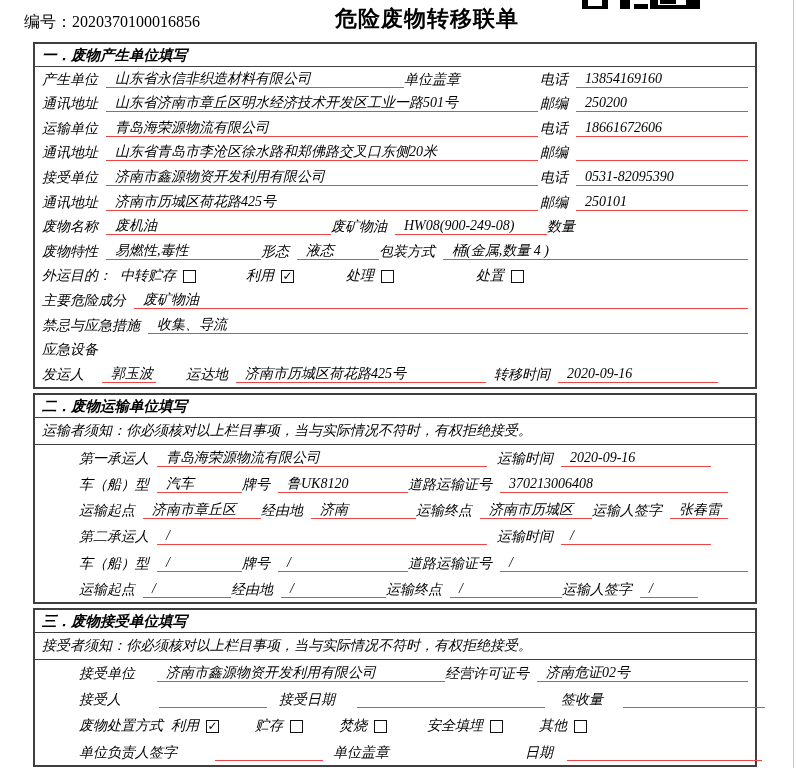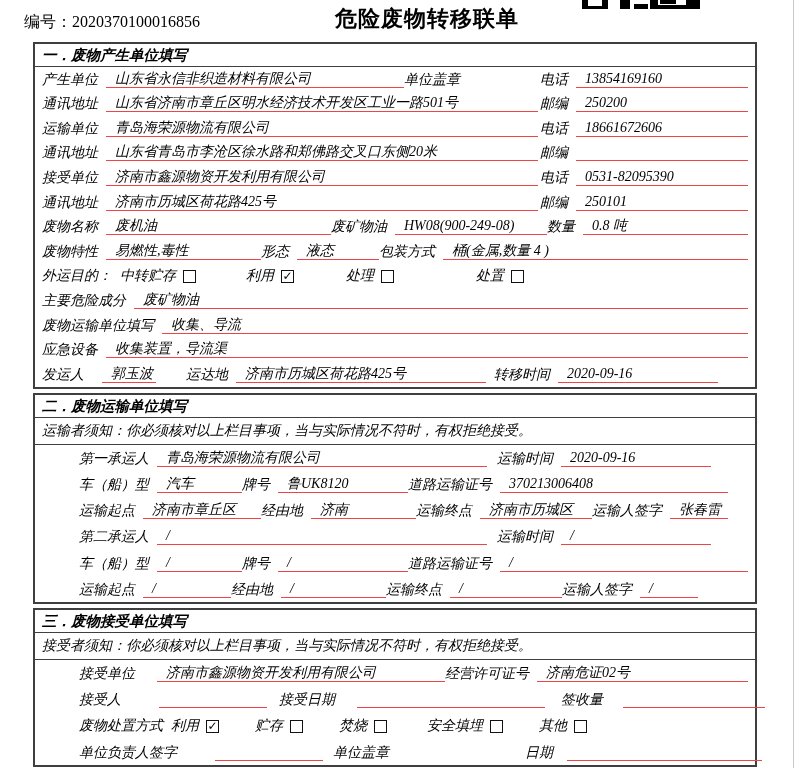--- a/index.html
+++ b/index.html
@@ -100,21 +100,20 @@
           <span class="gap" style="flex-grow: 1;"></span>
           <span class="lab">邮编</span>
           <span class="val" style="width: 172px;">250101</span>
         </div>
         <div class="row">
           <span class="lab">废物名称</span>
           <span class="val" style="width: 225px;">废机油</span>
           <span class="lab">废矿物油</span>
           <span class="val" style="width: 152px;">HW08(900-249-08)</span>
           <span class="lab">数量</span>
-          <span class="val grow">0.8 吨</span>
         </div>
         <div class="row">
           <span class="lab">废物特性</span>
           <span class="val" style="width: 155px;">易燃性,毒性</span>
           <span class="lab">形态</span>
           <span class="val" style="width: 82px;">液态</span>
           <span class="lab">包装方式</span>
           <span class="val grow">桶(金属,数量  4 )</span>
         </div>
         <div class="row">
@@ -137,26 +136,25 @@
           <span class="chk">
             <span class="chk-label">处置</span>
             <span class="chk-box"></span>
           </span>
         </div>
         <div class="row">
           <span class="lab">主要危险成分</span>
           <span class="val grow">废矿物油</span>
         </div>
         <div class="row">
-          <span class="lab">废物运输单位填写</span>
+          <span class="lab">禁忌与应急措施</span>
           <span class="val grow">收集、导流</span>
         </div>
         <div class="row">
           <span class="lab">应急设备</span>
-          <span class="val grow">收集装置，导流渠</span>
         </div>
         <div class="row">
           <span class="lab">发运人</span>
           <span class="gap" style="width: 10px;"></span>
           <span class="val" style="width: 54px;">郭玉波</span>
           <span class="gap" style="width: 30px;"></span>
           <span class="lab">运达地</span>
           <span class="val" style="width: 250px;">济南市历城区荷花路425号</span>
           <span class="gap" style="width: 8px;"></span>
           <span class="lab">转移时间</span>

